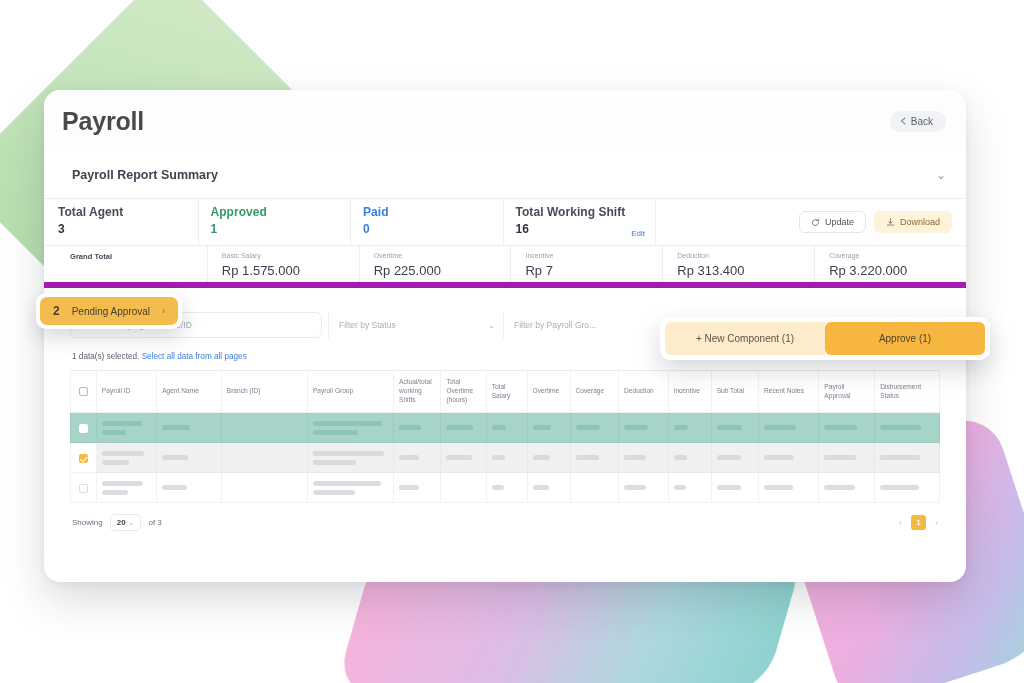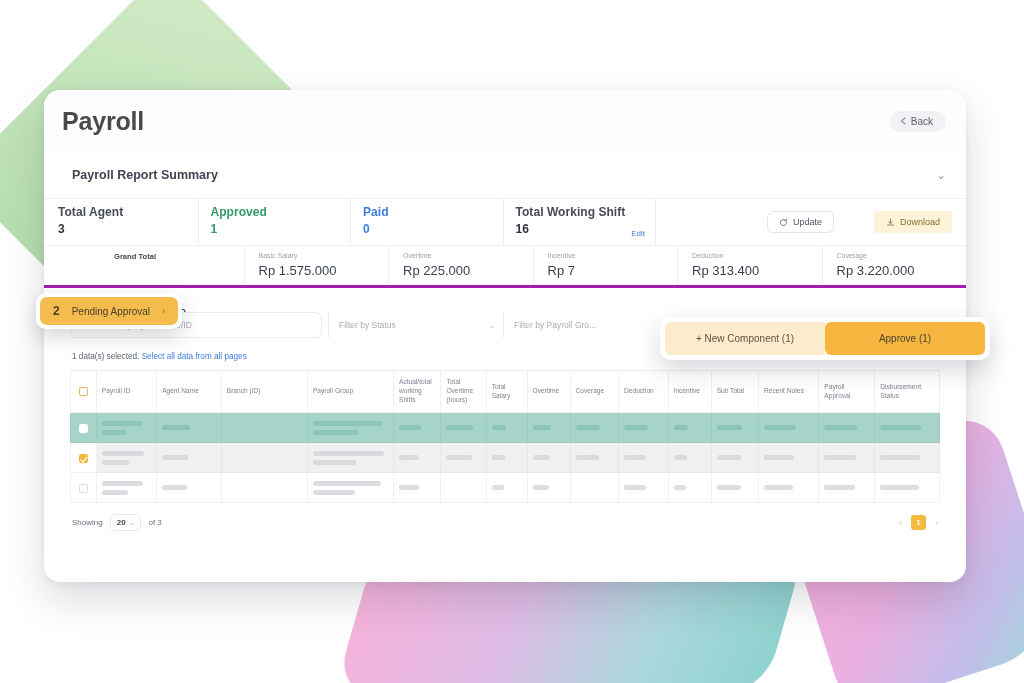--- a/index.html
+++ b/index.html
@@ -140,35 +140,33 @@
     border-radius: 6px;
     padding: 5px 11px;
     font-size: 9px; color: #4d525e;
     font-family: "Liberation Sans", sans-serif;
     cursor: pointer;
   }
   .btn-download {
     display: inline-flex; align-items: center; gap: 5px;
     background: #fdf2da;
     border: none;
-    border-radius: 0;
+    border-radius: 6px;
     padding: 6px 12px;
     font-size: 9px; color: #8a6c2a;
     font-family: "Liberation Sans", sans-serif;
     cursor: pointer;
-    margin-left: 32px;
   }
 
   
   .money-row {
     display: flex;
     background: #ffffff;
-    border-bottom: 3px solid #a21caf;
+    border-bottom: 6px solid #a21caf;
     height: 42px;
-    padding-left: 44px;
   }
   .money-cell {
     flex: 1 1 0;
     padding: 6px 0 0 14px;
     border-right: 1px solid #eceef1;
     min-width: 0;
   }
   .money-cell:last-child { border-right: none; }
   .money-cell:first-child { padding-left: 26px; }
   .money-k { font-size: 7px; color: #9ba1ad; }

